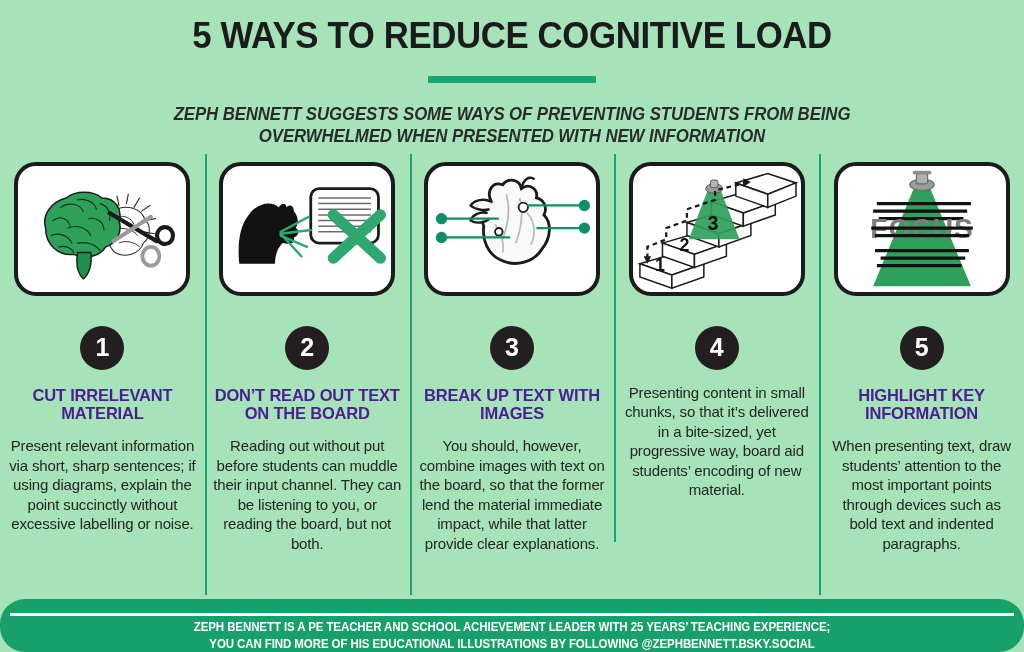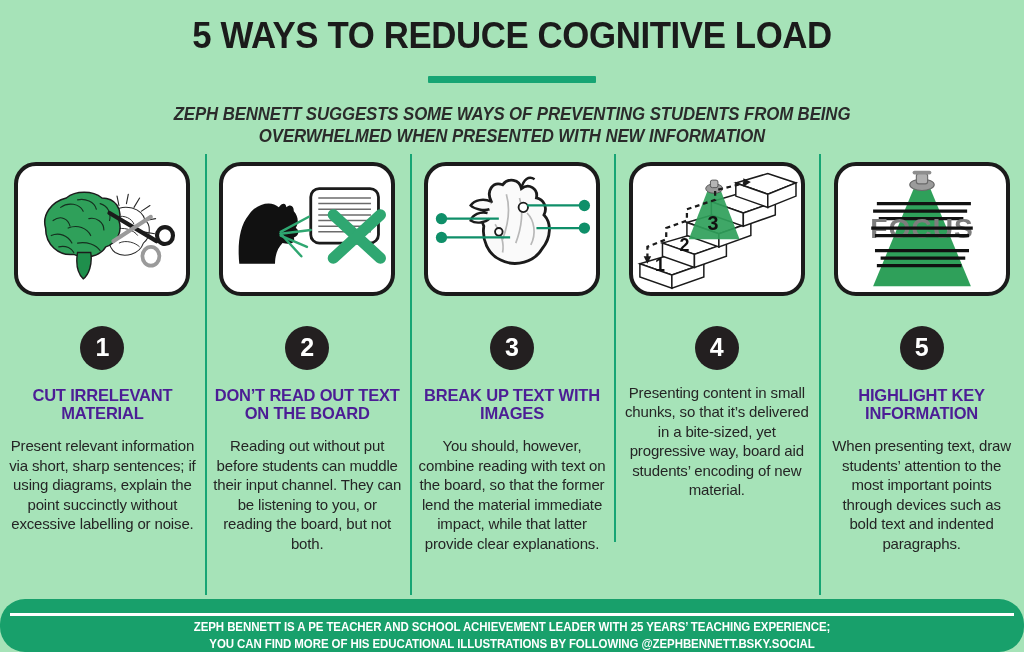--- a/index.html
+++ b/index.html
@@ -301,21 +301,21 @@
           <g stroke="#0f8f69" stroke-width="2.4">
             <line x1="163" y1="42" x2="104" y2="42"></line>
             <line x1="163" y1="66" x2="114" y2="66"></line>
           </g>
           <circle cx="165" cy="42" r="6" fill="#0f8f69"></circle>
           <circle cx="165" cy="66" r="6" fill="#0f8f69"></circle>
         </svg>
       </div>
       <div class="badge">3</div>
       <div class="col-head">BREAK UP TEXT WITH IMAGES</div>
-      <div class="col-body">You should, however, combine reading with text on the board, so that the former lend the material immediate impact, while that latter provide clear explanations.</div>
+      <div class="col-body">You should, however, combine images with text on the board, so that the former lend the material immediate impact, while that latter provide clear explanations.</div>
     </div>
 
     <div class="col">
       <div class="card">
         <svg viewBox="0 0 176 134">
           <g fill="#ffffff" stroke="#1b1b1b" stroke-width="1.6">
 
             <path d="M6 104 L40 94 L74 104 L40 116 Z"></path>
             <path d="M6 104 L6 118 L40 130 L40 116 Z"></path>
             <path d="M40 116 L40 130 L74 118 L74 104 Z"></path>

